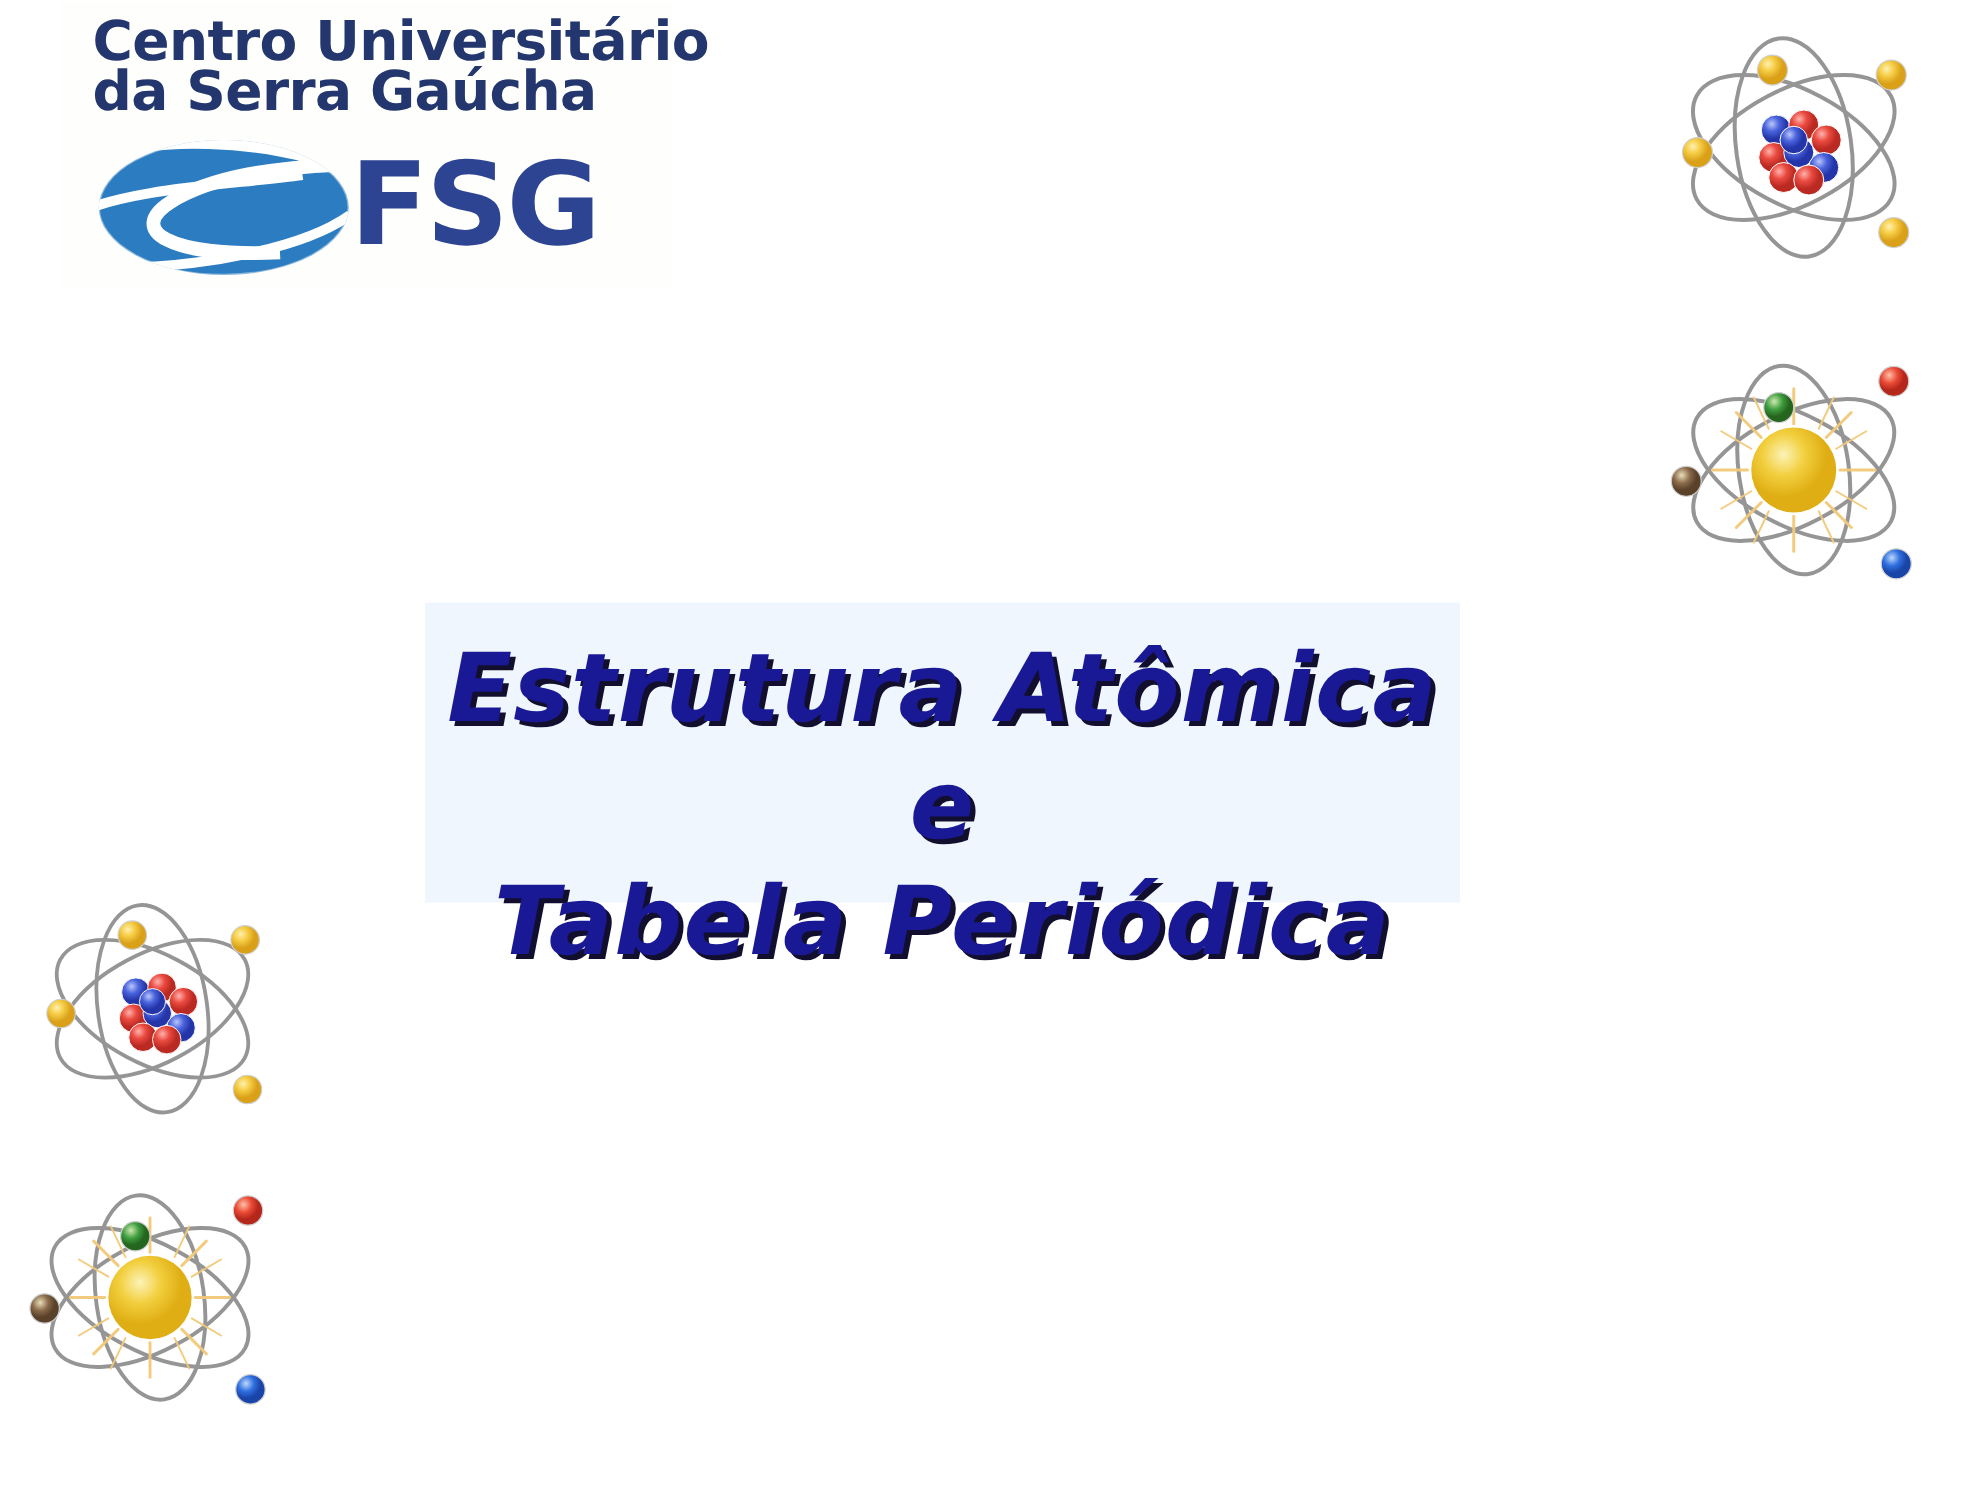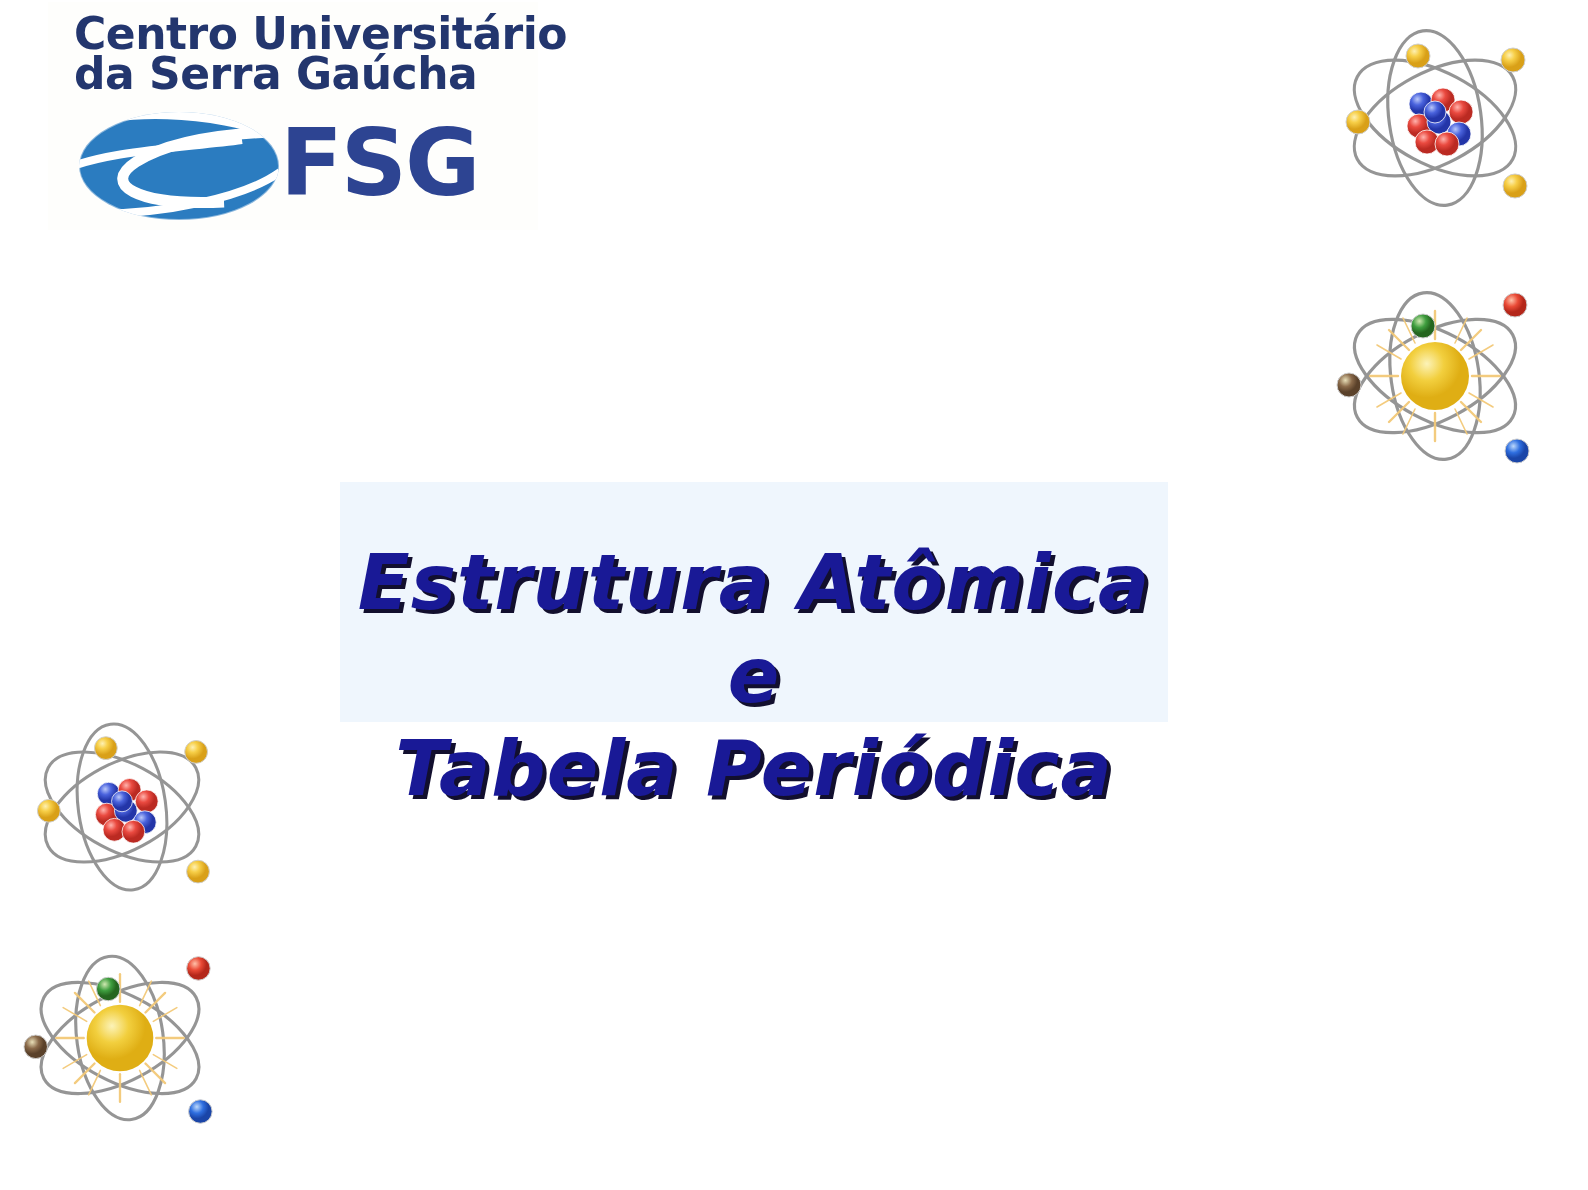--- a/index.html
+++ b/index.html
@@ -78,21 +78,20 @@
     text-align: center;
     font-family: "DejaVu Sans", sans-serif;
     font-style: italic;
     font-weight: 700;
     font-size: 76px;
     line-height: 93px;
     letter-spacing: 1px;
     color: #191996;
     text-shadow: 4px 4px 0 #120f2e;
     white-space: pre-line;
-    margin-top: 32px;
   }
 
   
   .atom { position: absolute; }
   .atom svg { display: block; width: 100%; height: 100%; }
 
   #atom-tr-1 { left: 1334px; top: 18px;  width: 202px; height: 200px; }
   #atom-tr-2 { left: 1334px; top: 283px; width: 202px; height: 186px; }
   #atom-bl-1 { left: 26px;   top: 712px; width: 192px; height: 190px; }
   #atom-bl-2 { left: 22px;   top: 938px; width: 196px; height: 200px; }

